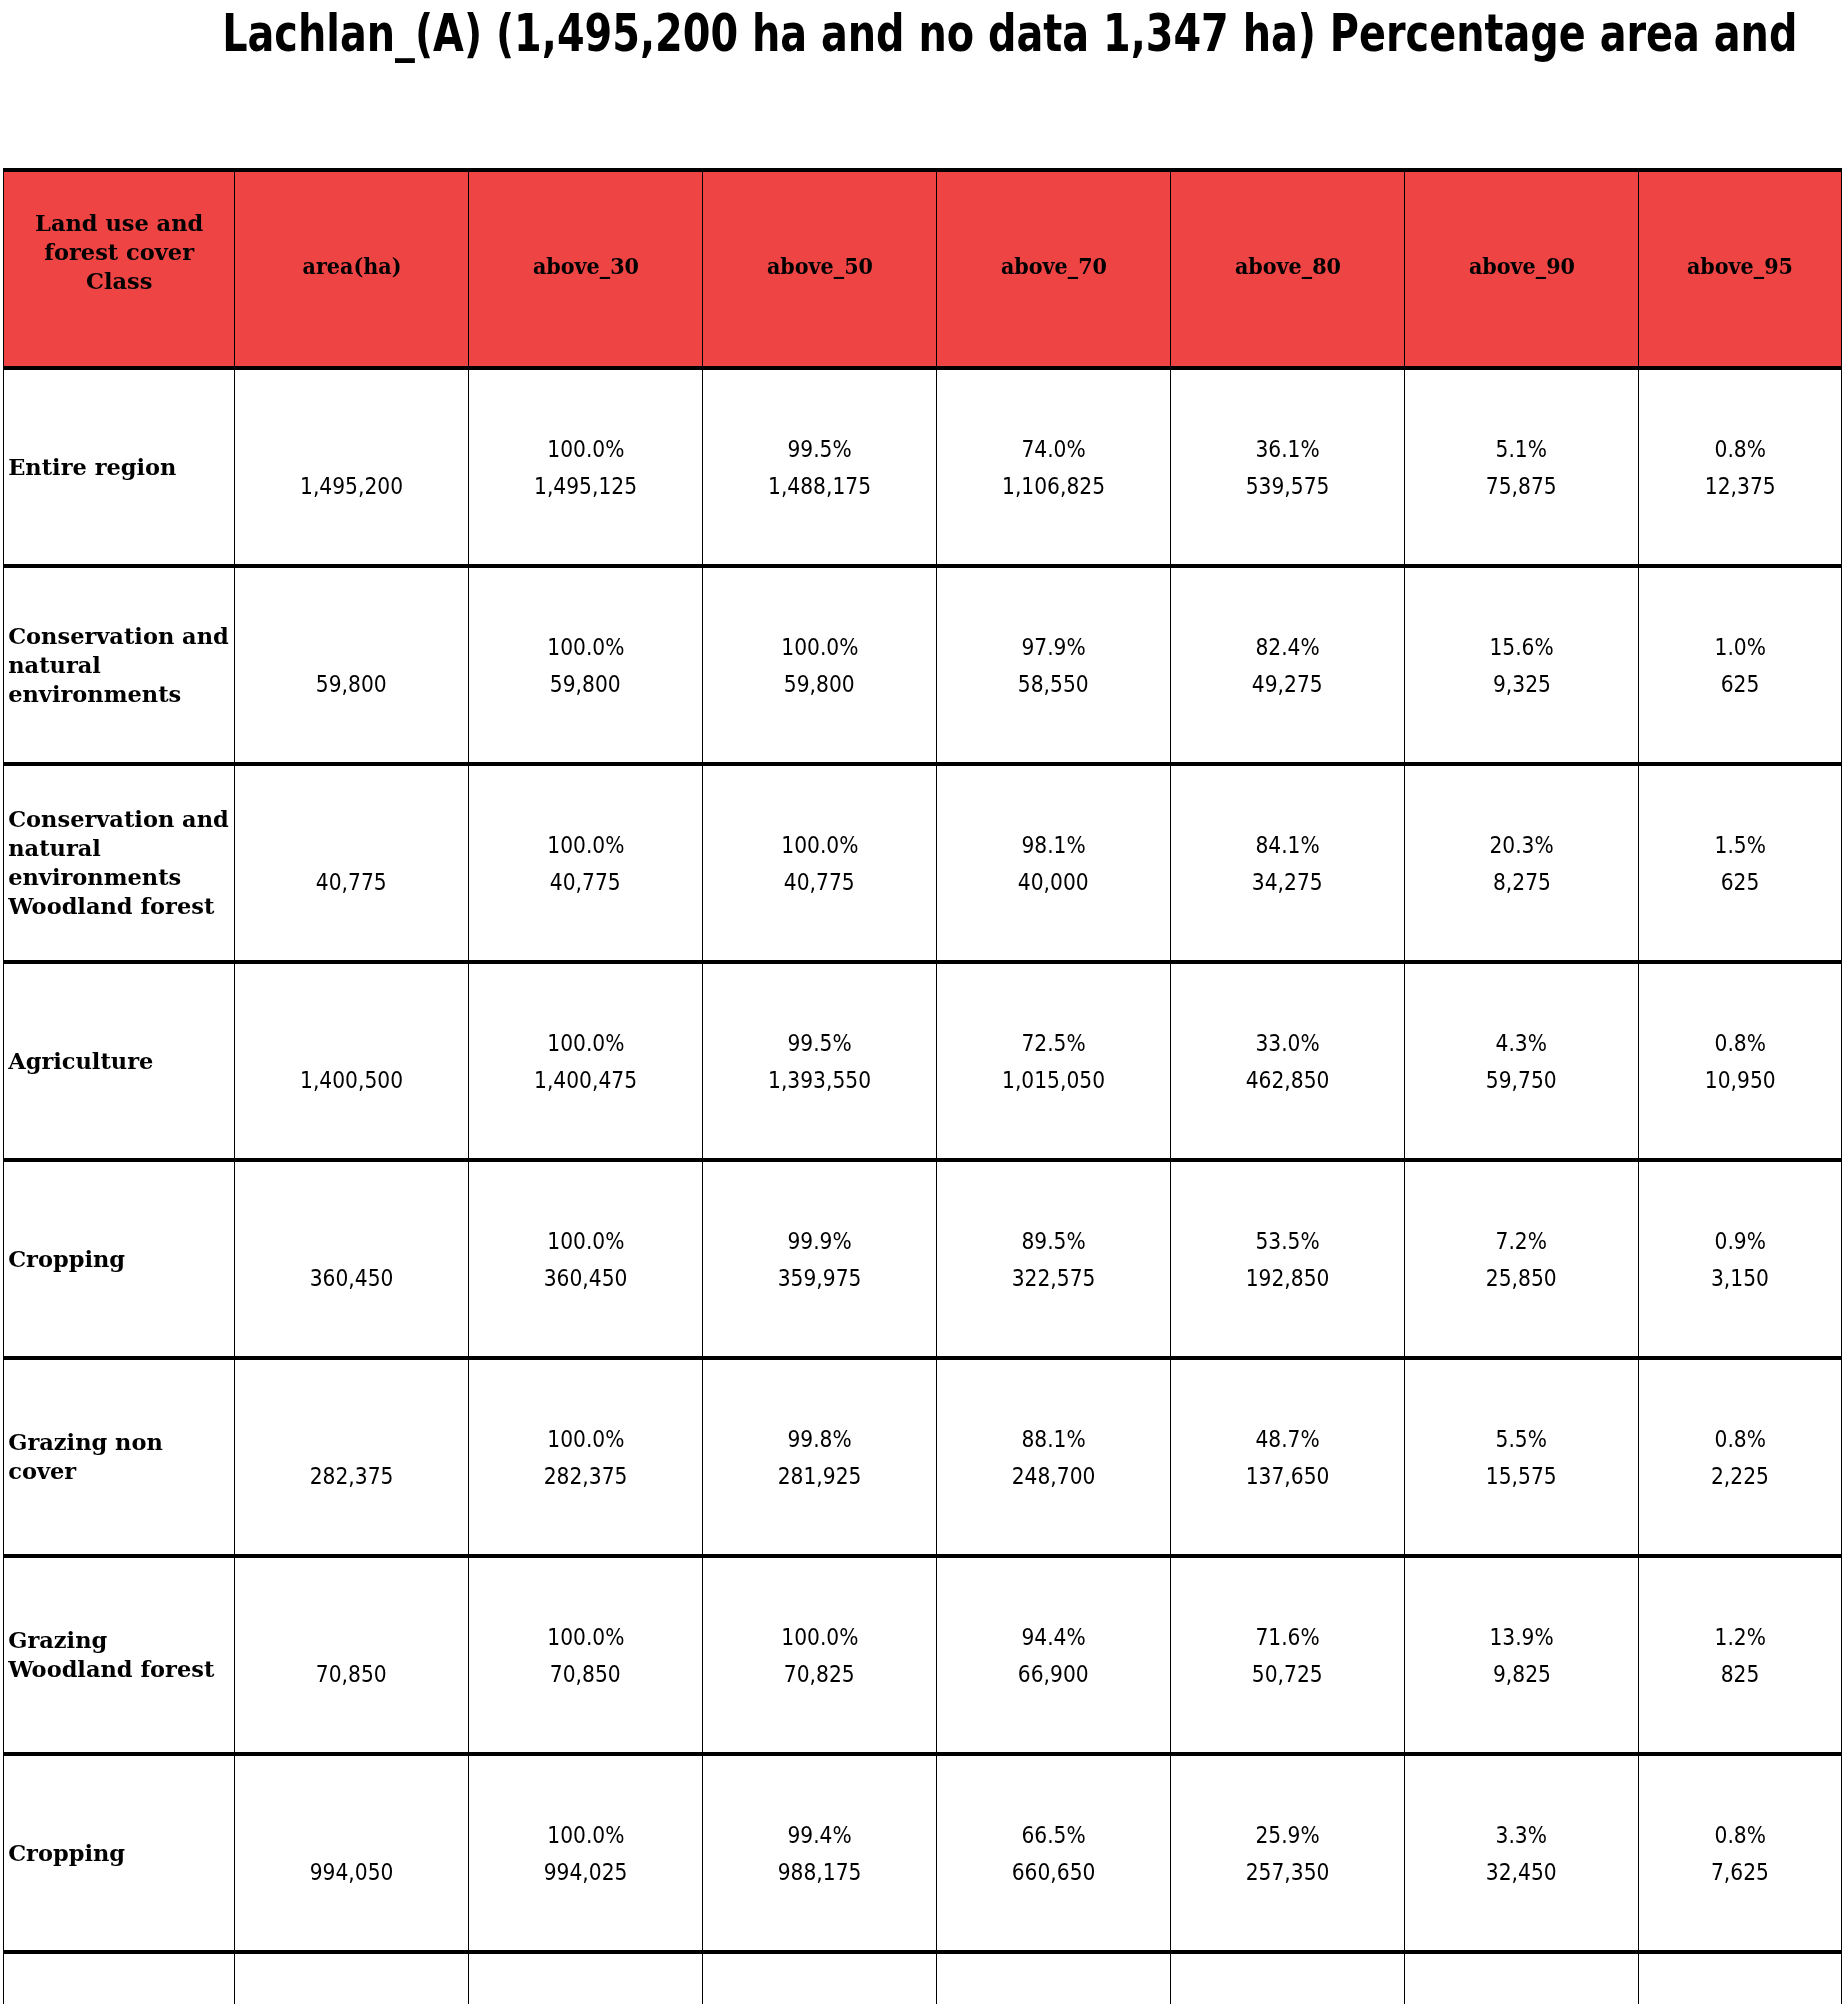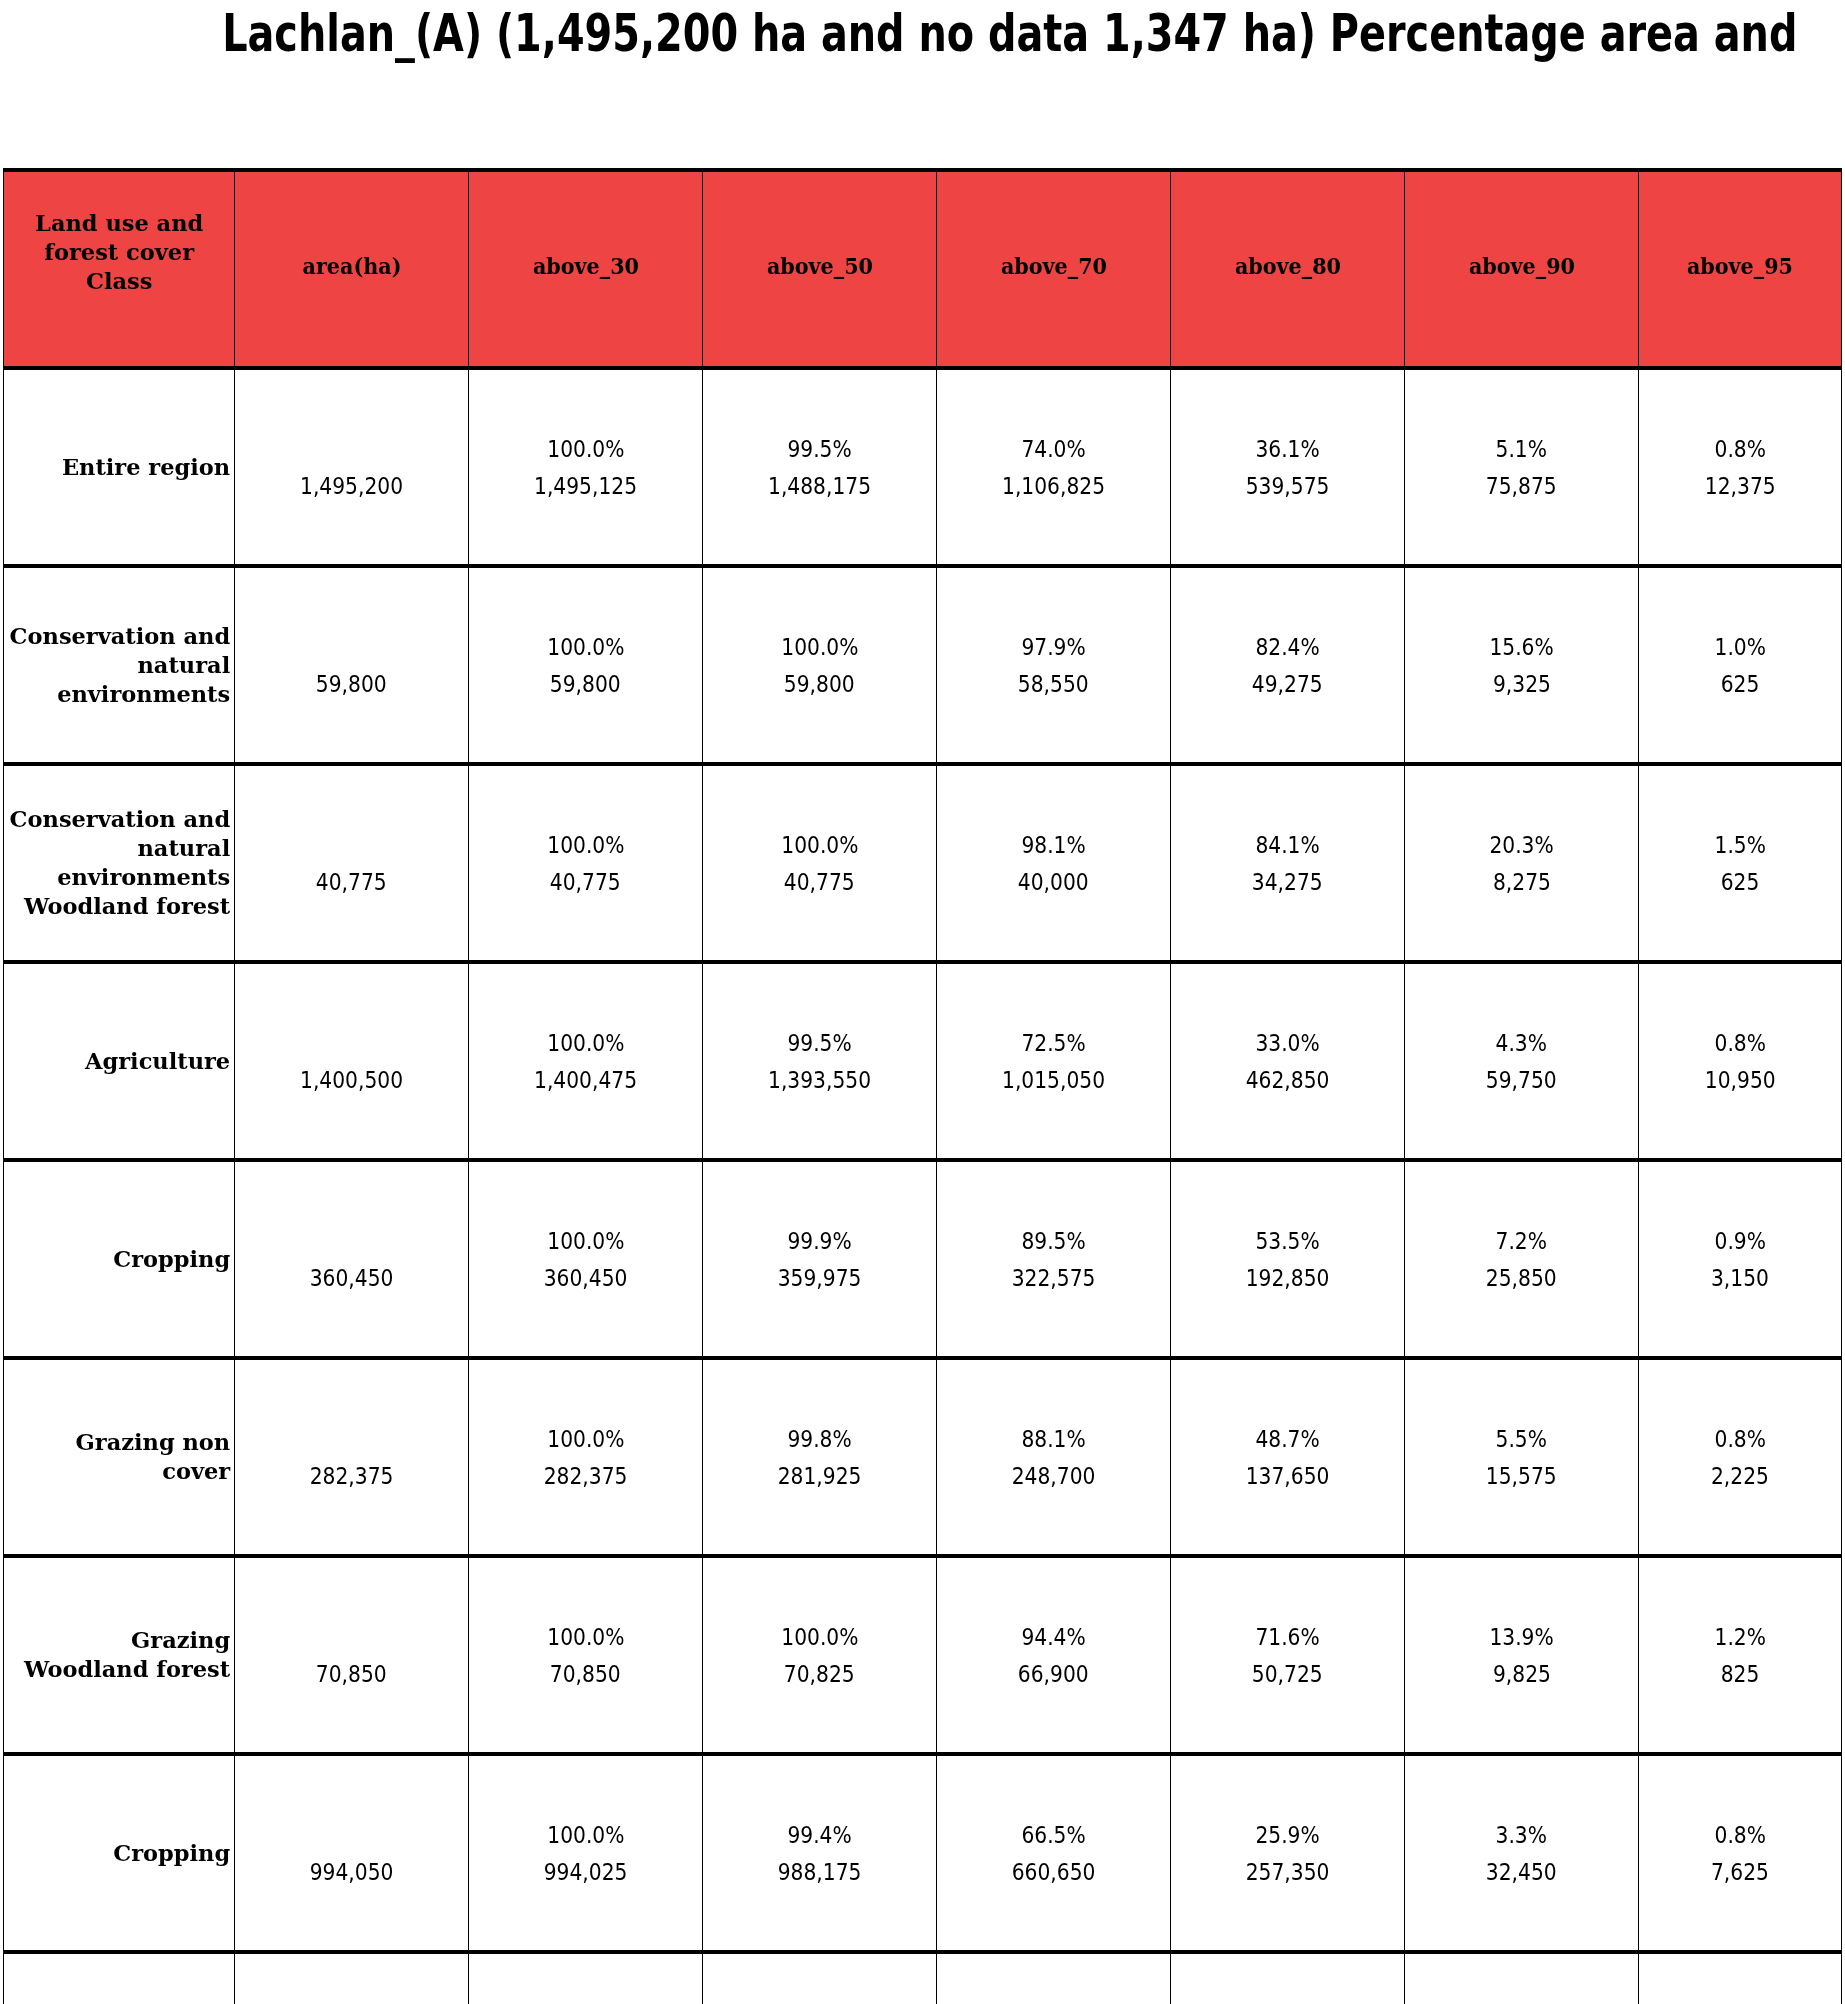--- a/index.html
+++ b/index.html
@@ -21,21 +21,21 @@
         padding:0;vertical-align:middle;overflow:hidden;}
   thead tr{height:198px;}
   tbody tr{height:198px;}
   th{font-weight:bold;background:#ef4444;}
   .hlabel{display:block;width:200px;margin:0 auto;position:relative;top:-17px;
           font-size:22.5px;line-height:29px;text-align:center;font-weight:bold;}
   .hsingle{display:inline-block;transform:scaleX(0.9);transform-origin:center;
            position:relative;top:-3.2px;font-size:23px;font-weight:bold;white-space:nowrap;}
   th.col-data{}
   .cell-label{text-align:center;}
-  .rlabel{font-size:22.5px;line-height:29px;font-weight:bold;text-align:right;padding:0 4px;}
+  .rlabel{font-size:22.5px;line-height:29px;font-weight:bold;text-align:left;padding:0 4px;}
   .cell-data{text-align:center;}
   .stack{display:flex;flex-direction:column;justify-content:center;height:100%;}
   .line{height:37px;display:flex;align-items:center;justify-content:center;}
   .cnum{display:inline-block;transform:scaleX(0.88);transform-origin:center;
         font-family:"DejaVu Sans",sans-serif;font-size:23px;white-space:nowrap;}
 </style>
 </head>
 <body>
 
 <div class="page">

